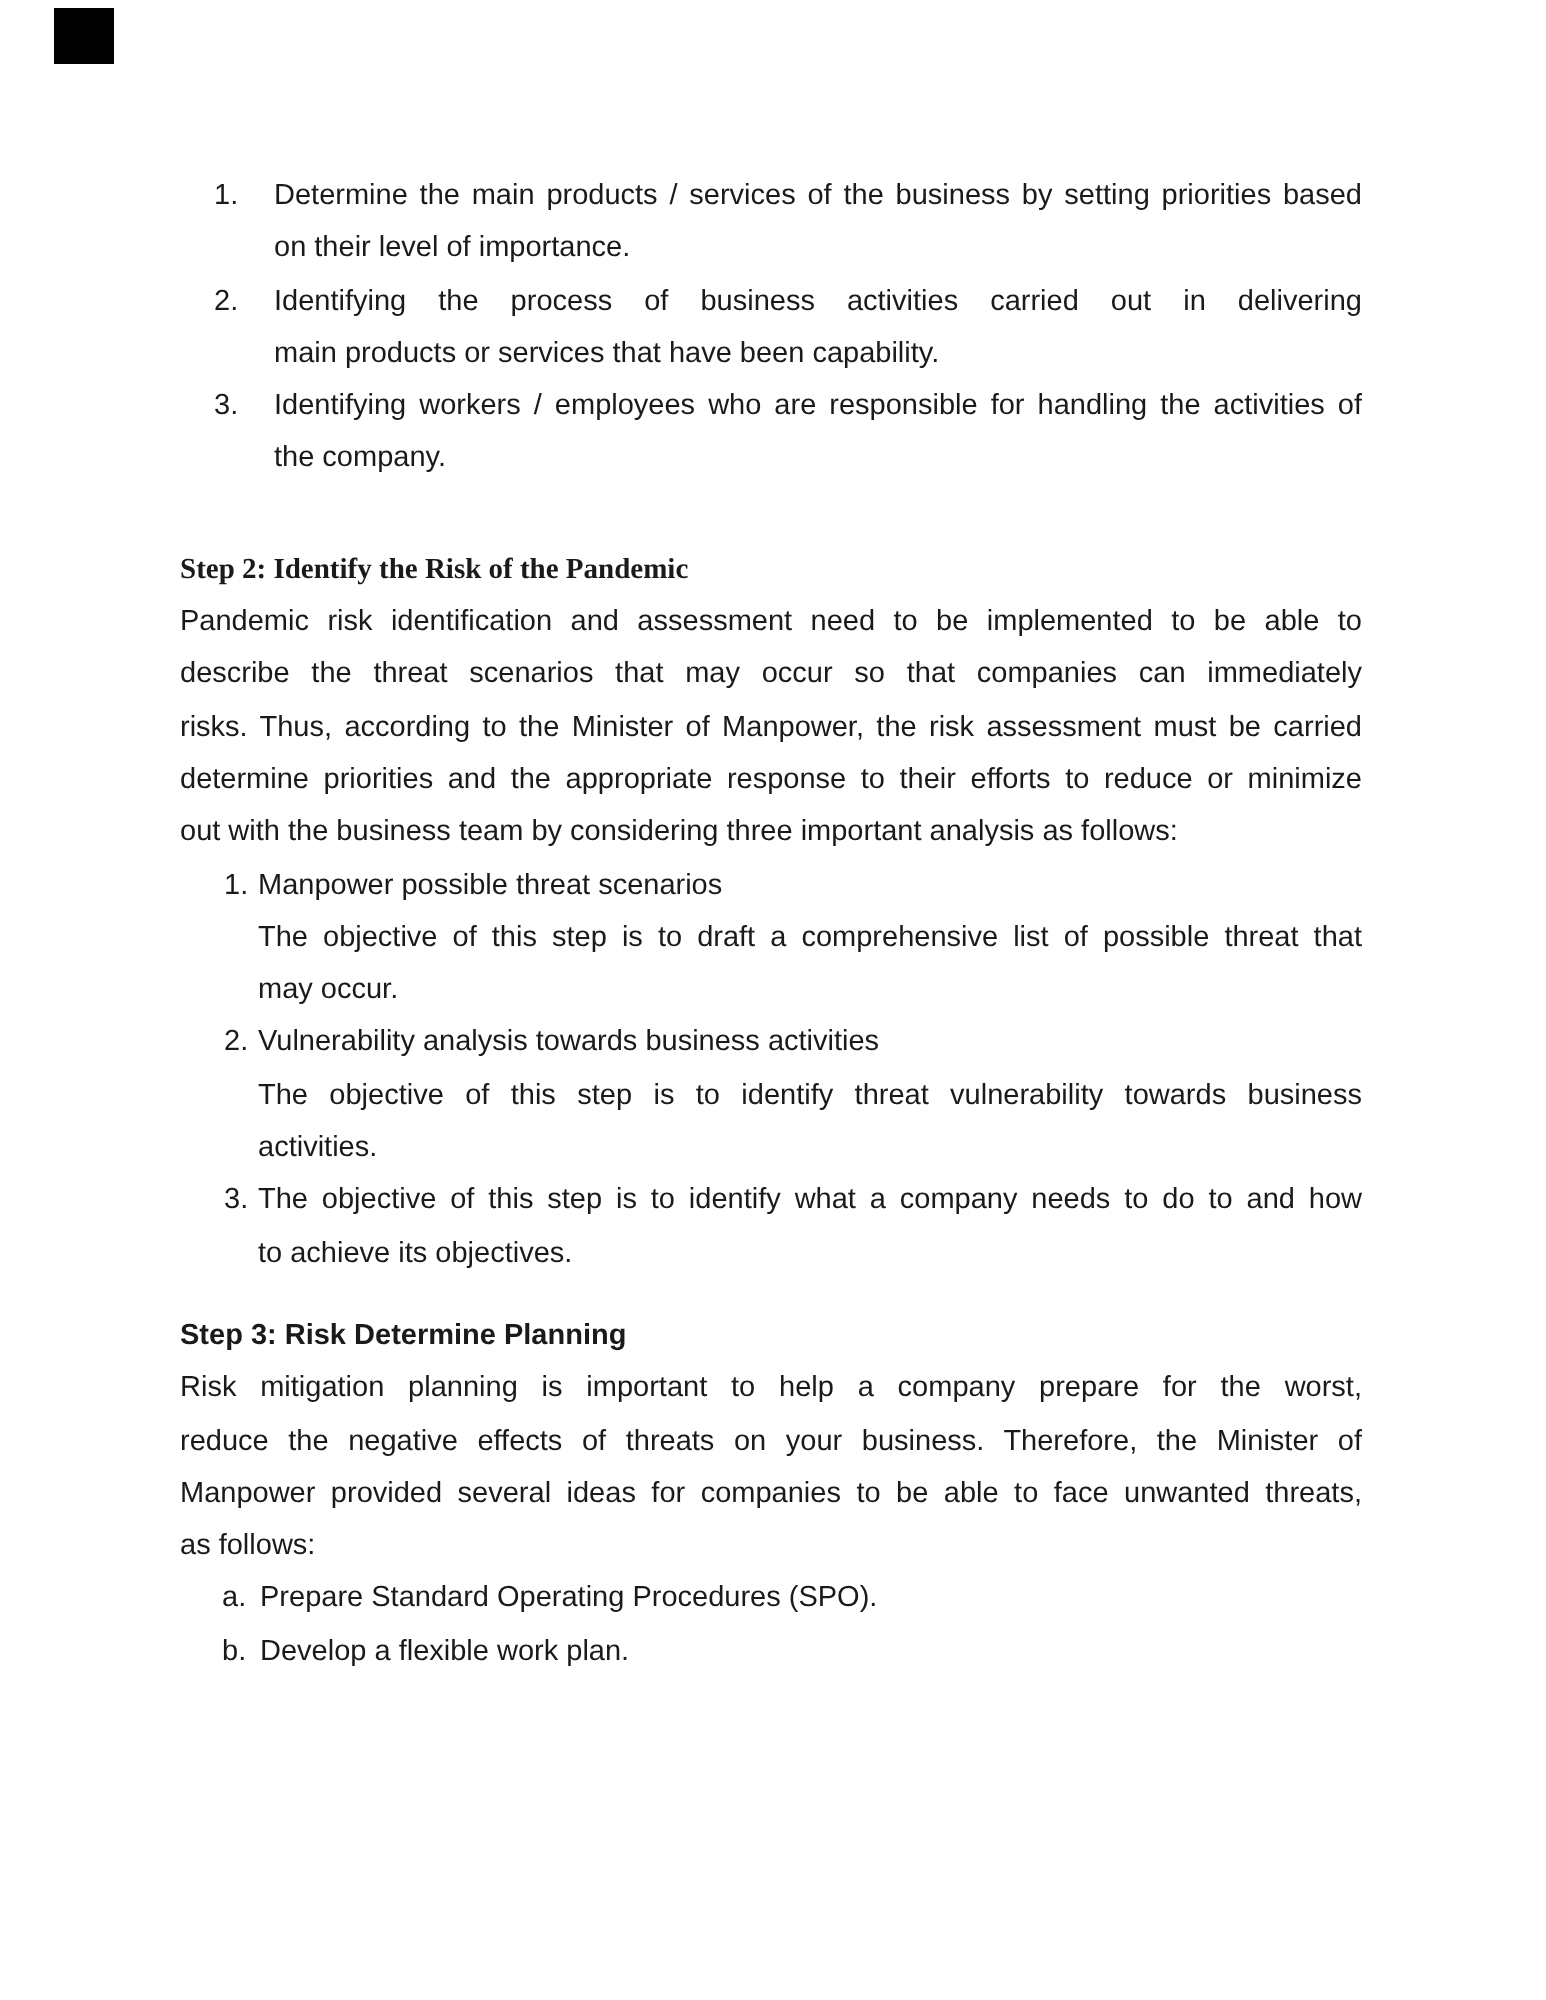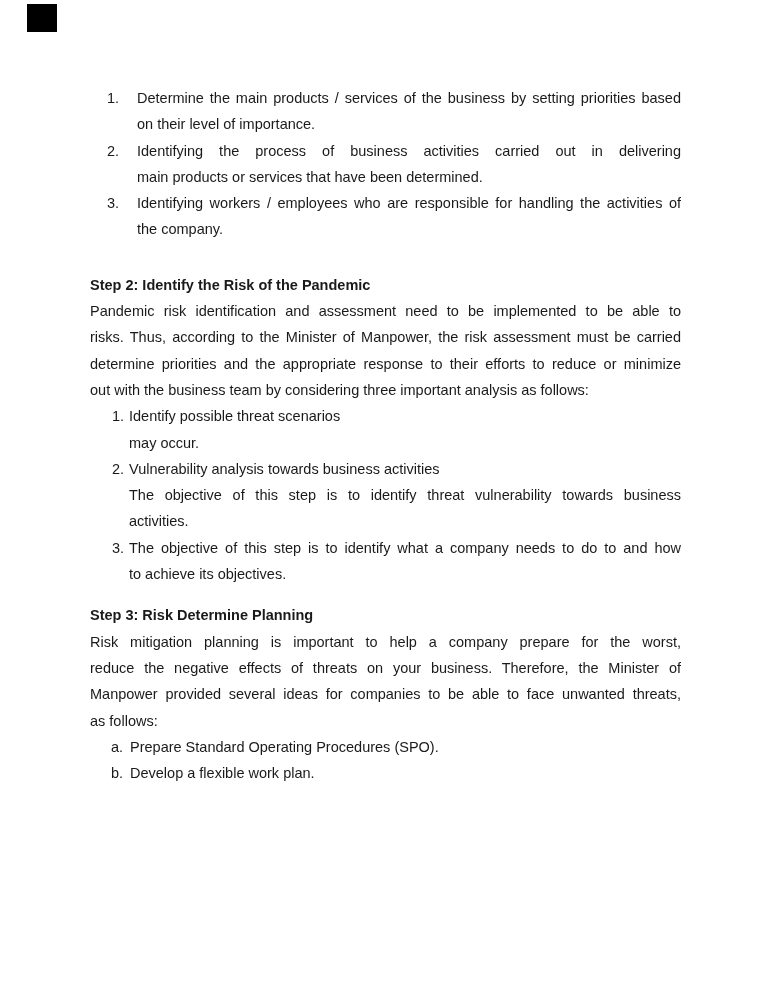--- a/index.html
+++ b/index.html
@@ -40,21 +40,21 @@
   .just {
     text-align: justify;
     text-align-last: justify;
     -moz-text-align-last: justify;
   }
   .heading {
     font-weight: 700;
     height: 26.3px;
     overflow: hidden;
   }
-  .h-step2 { margin-top: 29px; }
+  .h-step2 { margin-top: 29px; font-family: Liberation Serif, serif; }
   .h-step3 { margin-top: 15px; }
   .li { position: relative; }
   .li .marker { position: absolute; top: 0; }
   .li-top { padding-left: 47px; }
   .li-top > .marker { left: 17px; }
   .li-mid { padding-left: 39px; }
   .li-mid > .marker { left: 22px; }
   .li-ab { padding-left: 40px; }
   .li-ab > .marker { left: 21px; }
 </style>
@@ -67,40 +67,42 @@
 
     <div id="list-top">
         <div class="li li-top">
           <span class="marker">1.</span>
           <div class="line just">Determine the main products / services of the business by setting priorities based</div>
           <div class="line">on their level of importance.</div>
         </div>
         <div class="li li-top">
           <span class="marker">2.</span>
           <div class="line just">Identifying the process of business activities carried out in delivering</div>
-          <div class="line">main products or services that have been determined.</div>
+          <div class="line">main products or services that have been capability.</div>
         </div>
         <div class="li li-top">
           <span class="marker">3.</span>
           <div class="line just">Identifying workers / employees who are responsible for handling the activities of</div>
           <div class="line">the company.</div>
         </div>
       </div>
 
     <div class="heading h-step2">Step 2: Identify the Risk of the Pandemic</div>
     <div id="step2-paragraph">
         <div class="line just">Pandemic risk identification and assessment need to be implemented to be able to</div>
+        <div class="line just">describe the threat scenarios that may occur so that companies can immediately</div>
         <div class="line just">risks. Thus, according to the Minister of Manpower, the risk assessment must be carried</div>
         <div class="line just">determine priorities and the appropriate response to their efforts to reduce or minimize</div>
         <div class="line">out with the business team by considering three important analysis as follows:</div>
       </div>
     <div id="list-step2">
         <div class="li li-mid">
           <span class="marker">1.</span>
-          <div class="line">Identify possible threat scenarios</div>
+          <div class="line">Manpower possible threat scenarios</div>
+          <div class="line just">The objective of this step is to draft a comprehensive list of possible threat that</div>
           <div class="line">may occur.</div>
         </div>
         <div class="li li-mid">
           <span class="marker">2.</span>
           <div class="line">Vulnerability analysis towards business activities</div>
           <div class="line just">The objective of this step is to identify threat vulnerability towards business</div>
           <div class="line">activities.</div>
         </div>
         <div class="li li-mid">
           <span class="marker">3.</span>

